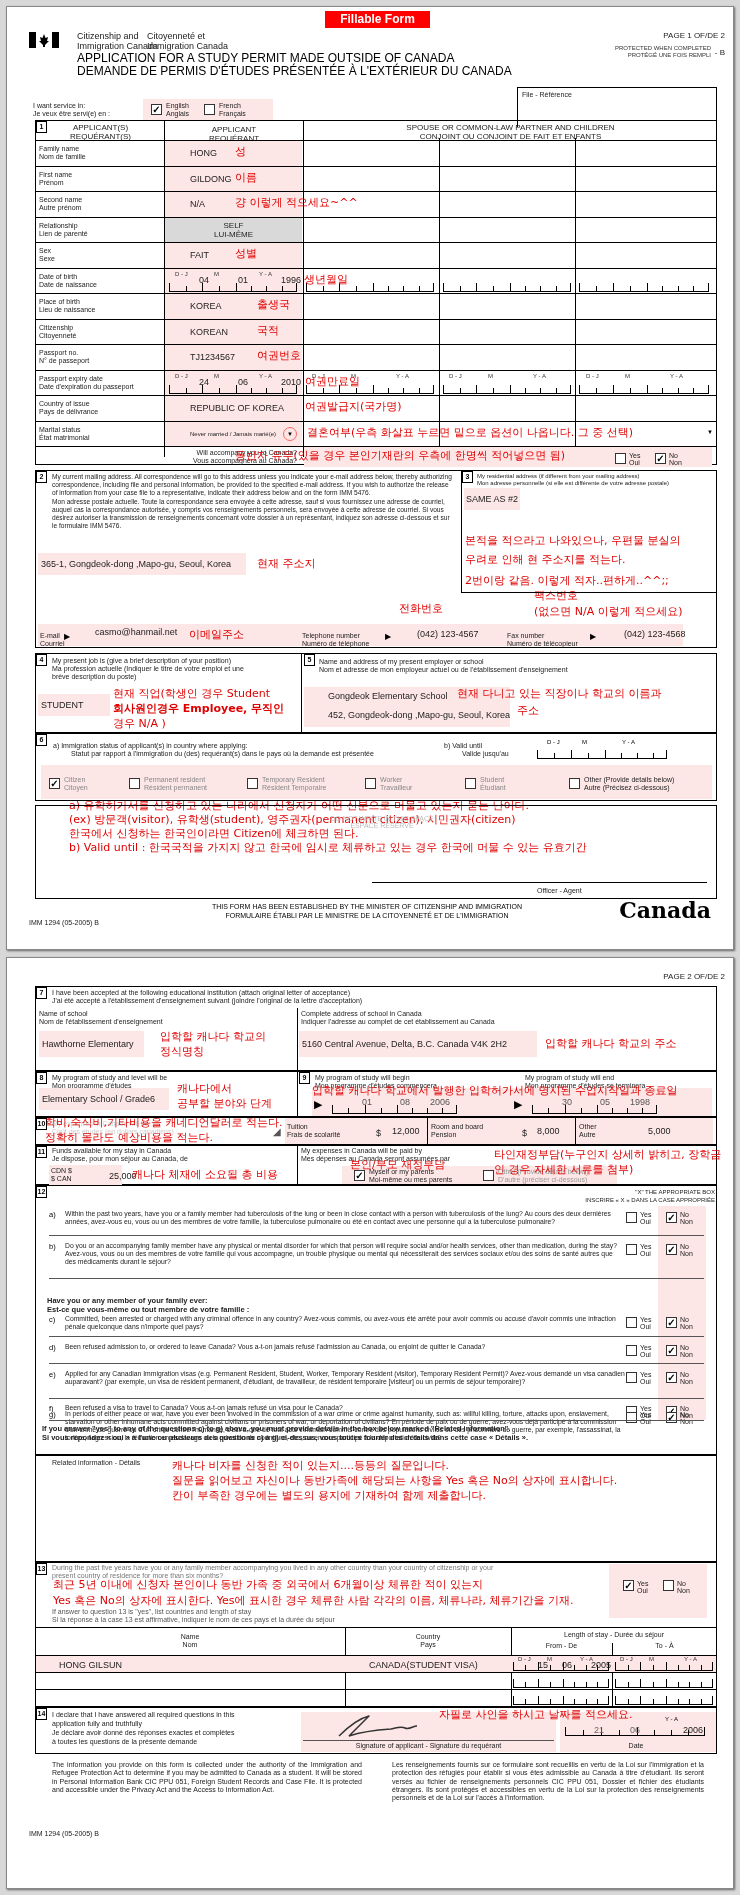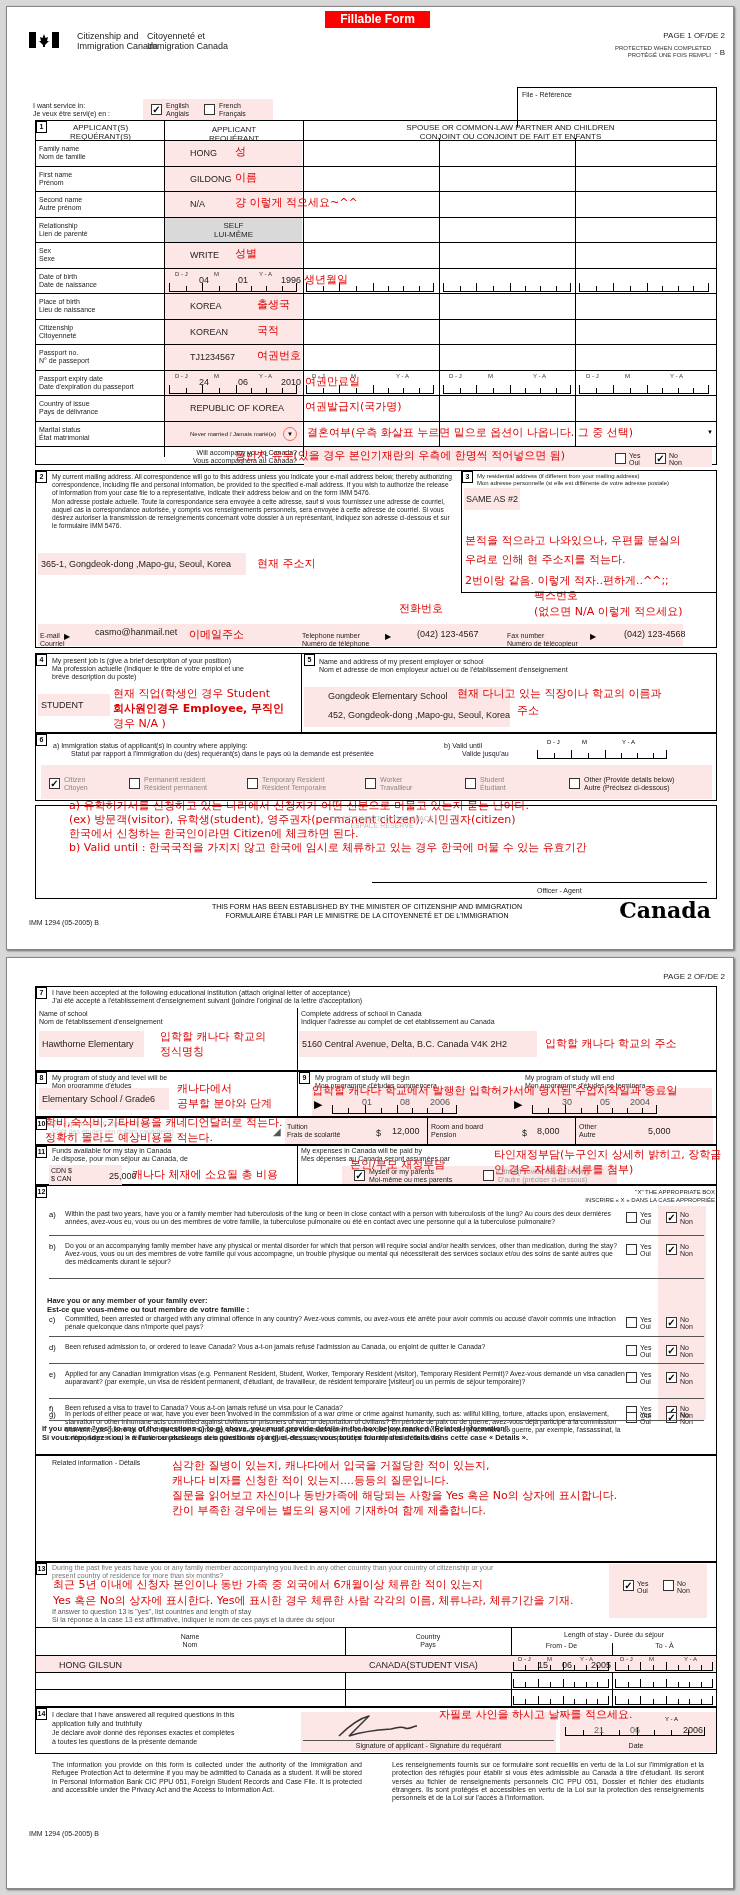--- a/index.html
+++ b/index.html
@@ -47,20 +47,24 @@
   <div class="abs t8" style="left:140px;top:24px;font-size:9px;line-height:10px;">
     <div>Citoyenneté et</div>
       <div>Immigration Canada</div>
   </div>
   <div class="abs t8" style="right:8px;top:24px;">PAGE 1 OF/DE 2</div>
   <div class="abs" style="right:22px;top:38px;font-size:6px;line-height:7px;text-align:right;color:#333;">
     <div>PROTECTED WHEN COMPLETED</div>
       <div>PROTÉGÉ UNE FOIS REMPLI</div>
   </div>
   <div class="abs t8" style="right:8px;top:41px;">- B</div>
+  <div class="abs" style="left:70px;top:45px;font-size:12px;line-height:13px;">
+    <div>APPLICATION FOR A STUDY PERMIT MADE OUTSIDE OF CANADA</div>
+      <div>DEMANDE DE PERMIS D'ÉTUDES PRÉSENTÉE À L'EXTÉRIEUR DU CANADA</div>
+  </div>
 
   <div class="abs box" style="left:510px;top:80px;width:200px;height:40px;border-bottom:none;">
     <span class="t7" style="position:absolute;left:4px;top:3px;">File - Référence</span>
   </div>
 
   <div class="abs t7" style="left:26px;top:95px;">
     <div>I want service in:</div>
       <div>Je veux être servi(e) en :</div>
   </div>
   <div class="abs pink" style="left:136px;top:92px;width:130px;height:22px;">
@@ -129,21 +133,21 @@
       <div class="abs t8 center" style="left:158px;top:214px;width:137px;">
         <div>SELF</div>
         <div>LUI-MÊME</div>
       </div>
       <div class="hl" style="left:28px;top:235px;width:682px;"></div>
       <div class="abs t7" style="left:32px;top:240px;">
         <div>Sex</div>
         <div>Sexe</div>
       </div>
       <div class="abs pink" style="left:158px;top:236px;width:137px;height:25px;"></div>
-      <div class="abs val" style="left:163px;top:243px;">WRITE</div>
+      <div class="abs val" style="left:163px;top:243px;">FAIT</div>
       <div class="abs kr" style="left:228px;top:240px;">성별</div>
       <div class="hl" style="left:28px;top:261px;width:682px;"></div>
       <div class="abs t7" style="left:32px;top:266px;">
         <div>Date of birth</div>
         <div>Date de naissance</div>
       </div>
       <div class="abs pink" style="left:158px;top:262px;width:137px;height:25px;"></div>
       <div class="abs" style="left:168px;top:264px;font-size:6px;color:#333;">D - J</div>
       <div class="abs" style="left:207px;top:264px;font-size:6px;color:#333;">M</div>
       <div class="abs" style="left:252px;top:264px;font-size:6px;color:#333;">Y - A</div>
@@ -538,21 +542,21 @@
         <i class="tall" style="left:33px"></i>
         <i style="left:49px"></i>
         <i class="tall" style="left:65px"></i>
         <i style="left:80px"></i>
         <i style="left:95px"></i>
         <i style="left:110px"></i>
         <i class="tall" style="left:124px"></i>
       </div>
       <div class="abs val" style="left:535px;top:139px;color:#555;">30</div>
       <div class="abs val" style="left:573px;top:139px;color:#555;">05</div>
-      <div class="abs val" style="left:603px;top:139px;color:#555;">2004</div>
+      <div class="abs val" style="left:603px;top:139px;color:#555;">1998</div>
     </div>
   <div class="abs kr" style="left:305px;top:126px;">입학할 캐나다 학교에서 발행한 입학허가서에 명시된 수업시작일과 종료일</div>
 
   <div class="abs box" style="left:28px;top:159px;width:682px;height:28px;"></div>
   <div class="num" style="left:29px;top:160px;">10</div>
   <div class="abs" style="left:45px;top:162px;font-size:7px;color:#ccc;line-height:8px;">
       <div>My expenses in Canada will be</div>
       <div>Coût des études (en dollars canadiens)</div>
     </div>
   <div class="abs" style="left:266px;top:168px;font-size:10px;color:#555;">◢</div>
@@ -716,21 +720,20 @@
       <div>Est-ce que vous-même ou tout membre de votre famille :</div>
     </div>
   <div class="abs" style="left:35px;top:467px;font-size:7.5px;line-height:8.5px;font-weight:bold;color:#222;width:640px;">
       <div>If you answer "yes" to any of the questions c) to g) above, you must provide details in the box below marked "Related information".</div>
       <div>Si vous répondez « oui » à l'une ou plusieurs des questions c) à g) ci-dessus, vous toutes fournir des détails dans cette case « Détails ».</div>
     </div>
 
   <div class="abs box" style="left:28px;top:497px;width:682px;height:107px;"></div>
   <div class="abs t7" style="left:45px;top:501px;">Related information - Détails</div>
   <div class="abs" style="left:165px;top:500px;">
-    <div class="kr" style="line-height:15px;">심각한 질병이 있는지, 캐나다에서 입국을 거절당한 적이 있는지,</div>
     <div class="kr" style="line-height:15px;">캐나다 비자를 신청한 적이 있는지....등등의 질문입니다.</div>
     <div class="kr" style="line-height:15px;">질문을 읽어보고 자신이나 동반가족에 해당되는 사항을 Yes 혹은 No의 상자에 표시합니다.</div>
     <div class="kr" style="line-height:15px;">칸이 부족한 경우에는 별도의 용지에 기재하여 함께 제출합니다.</div>
   </div>
 
   <div class="abs box" style="left:28px;top:604px;width:682px;height:145px;"></div>
   <div class="num" style="left:29px;top:605px;">13</div>
   <div class="abs t7" style="left:45px;top:606px;width:460px;color:#777;">During the past five years have you or any family member accompanying you lived in any other country than your country of citizenship or your present country of residence for more than six months?</div>
   <div class="abs pink" style="left:602px;top:606px;width:98px;height:54px;"></div>
   <div class="cb checked" style="left:616px;top:622px;"></div>

